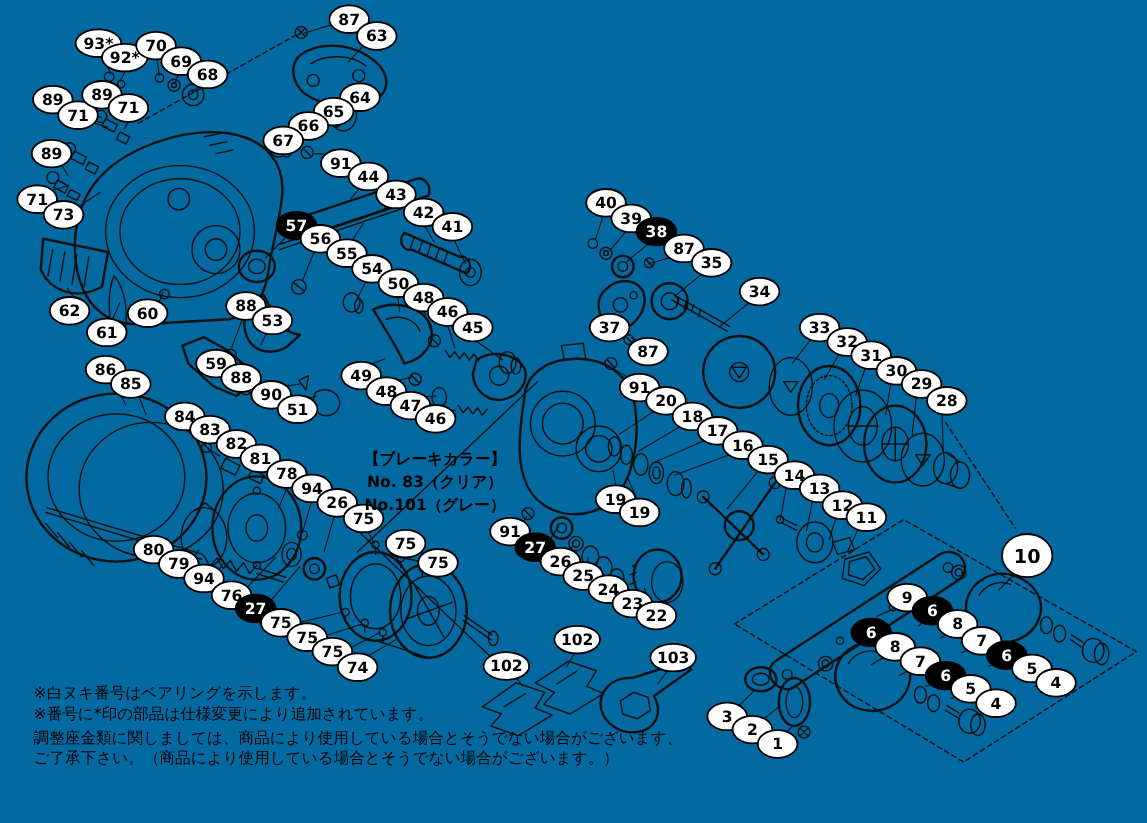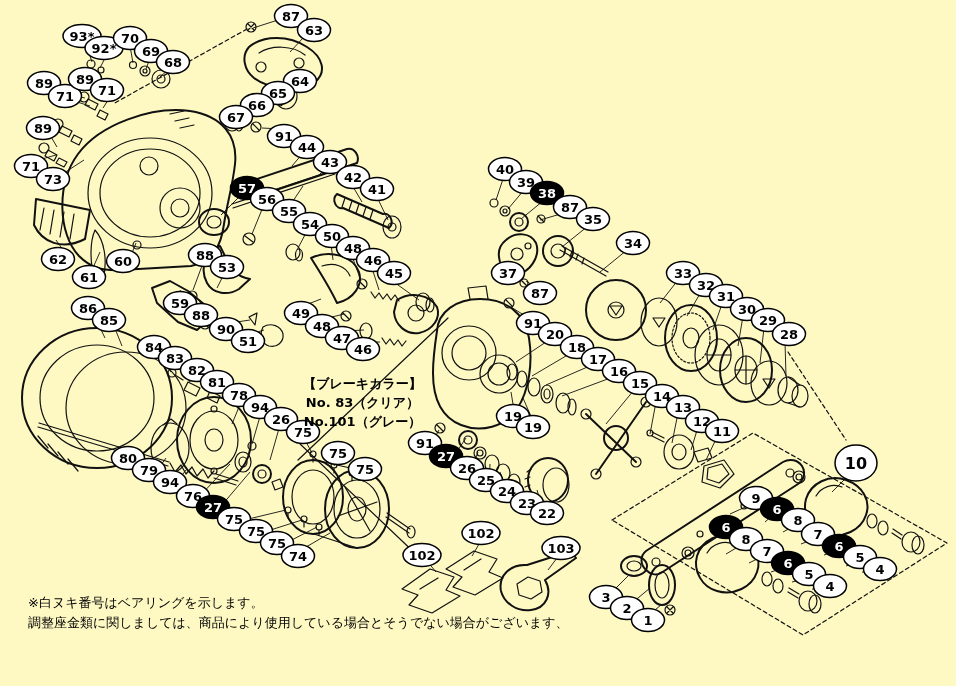--- a/index.html
+++ b/index.html
@@ -1,30 +1,30 @@
 <!DOCTYPE html>
 <html><head>
 <meta charset="utf-8">
 <style>
   html,body{margin:0;padding:0;background:#ffffff;}
-  .stage{position:relative;width:956px;height:686px;background:#fef9c3;overflow:hidden;
+  .stage{position:relative;width:956px;height:686px;background:#0369a1;overflow:hidden;
          font-family:"DejaVu Sans","Liberation Sans",sans-serif;}
   svg{position:absolute;left:0;top:0;}
   .ln{stroke:#111;fill:none;stroke-width:1.2;stroke-linecap:round;stroke-linejoin:round;}
   .thick{stroke-width:2;}
   .dash{stroke-dasharray:4 3;}
   .leader{stroke:#111;stroke-width:0.9;fill:none;}
   .co{fill:#fff;stroke:#000;stroke-width:1.5;}
   .co.f{fill:#000;}
   .cot{font-size:13px;font-weight:bold;fill:#000;text-anchor:middle;}
   .cot.f{fill:#fff;}
   .cot.big{font-size:16px;}
   .brake-note{position:absolute;left:300px;top:374px;width:125px;text-align:center;
               font-size:13px;font-weight:bold;color:#000;line-height:19px;}
-  .footnotes{position:absolute;left:28px;top:594px;font-size:13px;color:#000;line-height:17px;}
+  .footnotes{position:absolute;left:28px;top:570px;font-size:13px;color:#000;line-height:17px;}
   .footnotes .gap{margin-top:3px;}
 </style>
 </head>
 <body>
 
 <div class="stage">
 
   <svg width="956" height="686" viewBox="0 0 956 686">
 
     <g>
@@ -915,15 +915,17 @@
   </svg>
 
   <div class="brake-note">
     <div>【ブレーキカラー】</div>
     <div>No. 83（クリア）</div>
     <div>No.101（グレー）</div>
   </div>
 
   <div class="footnotes">
     <div>※白ヌキ番号はベアリングを示します。</div>
+    <div>※番号に*印の部品は仕様変更により追加されています。</div>
     <div class="gap">調整座金類に関しましては、商品により使用している場合とそうでない場合がございます、</div>
+    <div>ご了承下さい。（商品により使用している場合とそうでない場合がございます。）</div>
   </div>
 </div>
 
 </body></html>

